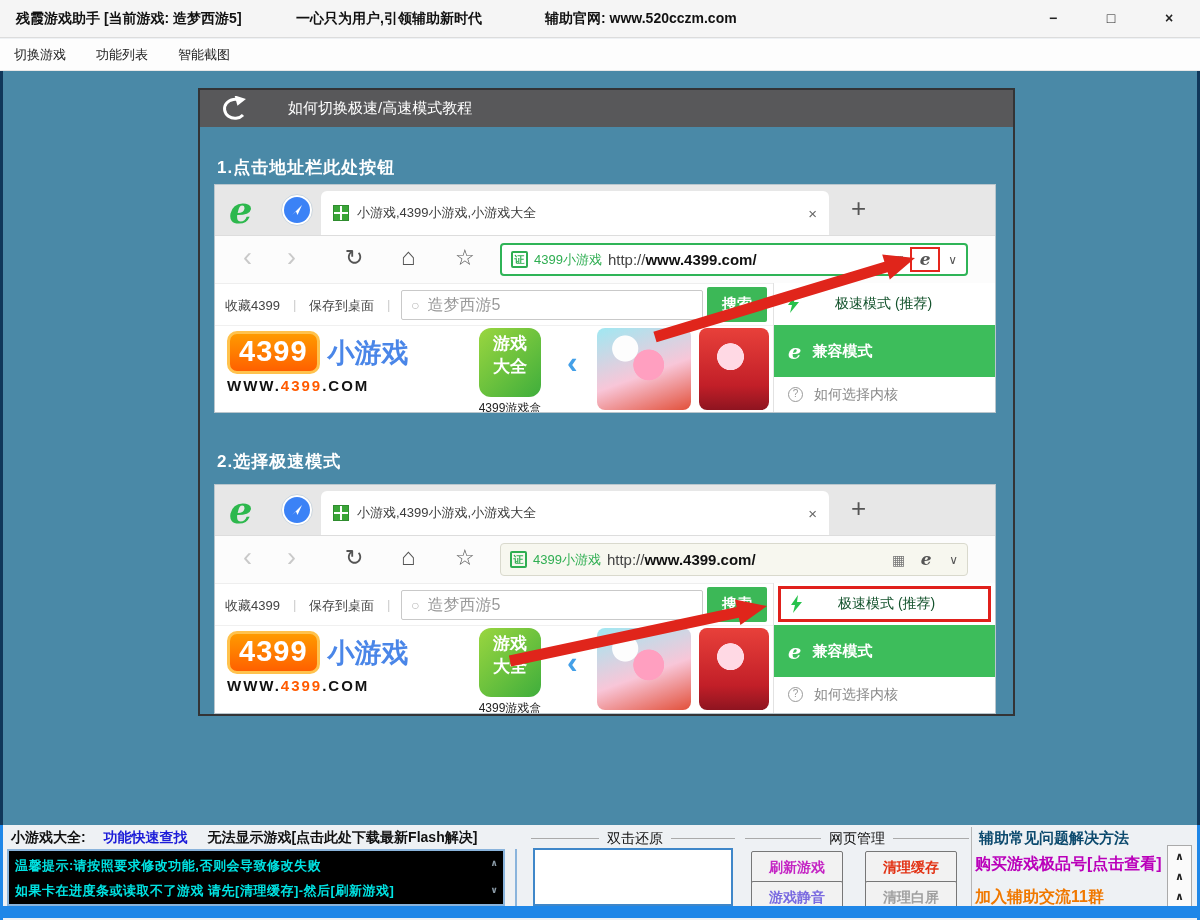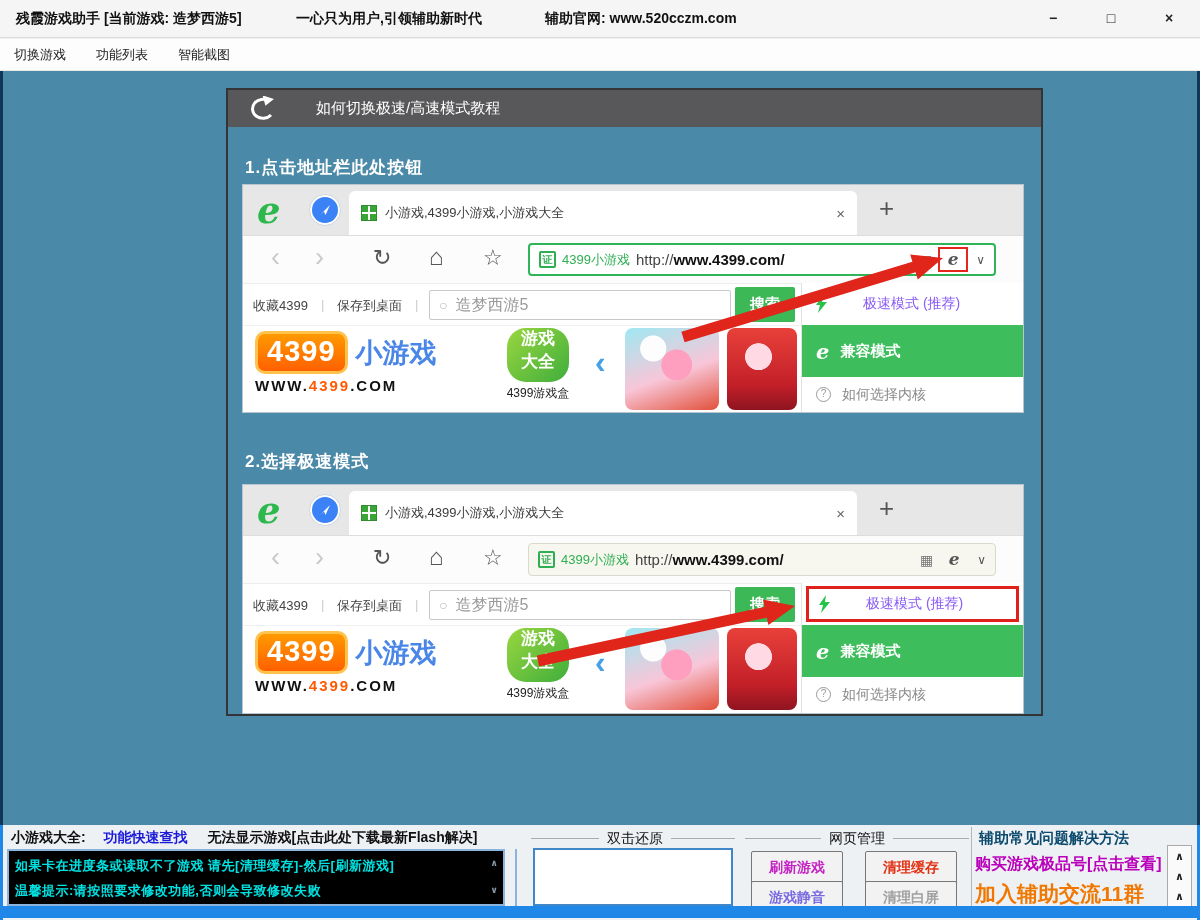--- a/index.html
+++ b/index.html
@@ -14,21 +14,21 @@
   .t-site  { left:545px; }
   .winbtn  { position:absolute; top:0; width:46px; height:38px; display:flex; align-items:center; justify-content:center; font-size:16px; color:#222; cursor:default; }
   .wb-min { left:1030px; } .wb-max { left:1088px; font-size:14px; } .wb-close { left:1146px; font-size:17px; }
 
   
   .menubar { position:absolute; left:0; top:39px; width:1200px; height:32px; background:#fdfdfd; border-bottom:1px solid #e8e8e8; display:flex; align-items:center; gap:30px; padding-left:14px; font-size:13px; color:#222; }
 
   
   .main { position:absolute; left:0; top:71px; width:1200px; height:754px; background:#4a89a7; border-left:3px solid #10375a; border-right:3px solid #10375a; }
 
-  .panel { position:absolute; left:195px; top:17px; width:817px; height:628px; border:2px solid #333436;margin-left:28px; }
+  .panel { position:absolute; left:195px; top:17px; width:817px; height:628px; border:2px solid #333436; }
   .panel-header { height:37px; background:#58585a; color:#fff; display:flex; align-items:center; padding-left:16px; gap:36px; font-size:15px; }
   .backbtn { width:36px; height:26px; display:flex; align-items:center; }
 
   .step-label { position:absolute; color:#fff; font-weight:bold; font-size:17px; letter-spacing:1px; }
   .step1 { left:17px; top:66px; }
   .step2 { left:17px; top:360px; }
 
   
   .shot { position:absolute; left:15px; width:780px; background:#fff; box-shadow:0 0 0 1px #b9c6cd; }
   .shot1 { top:95px;  height:227px; }
@@ -77,35 +77,35 @@
 
   .contentrow { position:relative; background:#fff; border-top:1px solid #f0f0f0; overflow:hidden; }
   .shot1 .contentrow { height:87px; } .shot2 .contentrow { height:88px; }
   .logo4399 { position:absolute; left:12px; top:5px; }
   .logotop { display:flex; align-items:center; }
   .logobadge { background:linear-gradient(#ff9a00,#ff6000); border:3px solid #ffc24d; border-radius:10px; color:#fff; font-weight:bold; font-size:29px; line-height:1; padding:3px 9px 5px; letter-spacing:1px; }
   .logoname { color:#4a86e8; font-weight:bold; font-size:27px; margin-left:8px; }
   .logosite { font-weight:bold; font-size:15px; letter-spacing:2px; margin-top:3px; color:#111; }
   .logosite .snum { color:#ff5a00; }
   .gb-wrap { position:absolute; left:250px; top:2px; width:90px; text-align:center; }
-  .gamebox { width:62px; height:54px; margin:0 auto; border-radius:19px; background:linear-gradient(135deg,#9ad63f,#3fae3c); color:#fff; font-weight:bold; font-size:17px; line-height:1.35; }
+  .gamebox { width:62px; height:69px; margin:0 auto; border-radius:12px; background:linear-gradient(135deg,#9ad63f,#3fae3c); color:#fff; font-weight:bold; font-size:17px; line-height:1.35; padding-top:5px; }
   .gbcaption { font-size:12px; color:#222; margin-top:3px; white-space:nowrap; }
   .previcon { position:absolute; left:352px; top:18px; color:#44a0e8; font-size:32px; font-weight:bold; }
   .thumb { position:absolute; top:2px; height:82px; border-radius:8px; }
   .thumb1 { left:382px; width:94px; background:
       radial-gradient(circle at 30% 25%, #fdfdfd 0 14%, transparent 15%),
       radial-gradient(circle at 55% 45%, #ff9fc0 0 22%, transparent 23%),
       linear-gradient(160deg,#9fe8f2 0%,#f8c6d8 55%,#e2503a 100%); }
   .thumb2 { left:484px; width:70px; background:
       radial-gradient(circle at 45% 35%, #ffd9e4 0 20%, transparent 21%),
       linear-gradient(180deg,#e8403a 0%,#c21f28 70%,#8e1420 100%); }
 
   .dropdown { position:absolute; right:0; top:98px; width:222px; bottom:0; background:#fff; border-left:1px solid #e2e2e2; z-index:5; }
   .dd-item { display:flex; align-items:center; gap:11px; padding-left:14px; }
-  .dd-1 { height:42px; font-size:14px; color:#8b5cf6; background:#fff;gap:36px; }
+  .dd-1 { height:42px; font-size:14px; color:#14532d; background:#fff;gap:36px; }
   .shot2 .dd-1 { height:36px; margin:3px 4px; border:3px solid #e0201b; padding-left:10px; }
   .dd-2 { height:52px; background:#3dbd5b; color:#fff; font-weight:bold; font-size:15px; }
   .dd-2 .engine-e { color:#fff; font-size:21px; }
   .dd-3 { height:35px; color:#8a8a8a; font-size:14px; }
   .qmark { width:15px; height:15px; flex:0 0 15px; border:1.5px solid #9a9a9a; border-radius:50%; font-size:10px; line-height:12px; text-align:center; color:#9a9a9a; }
 
   .arrowsvg { position:absolute; left:0; top:0; z-index:9; pointer-events:none; }
 
   
   .footer { position:absolute; left:0; top:825px; width:1200px; height:95px; background:#eef1f4; border-left:3px solid #1f87e8; border-right:3px solid #1f87e8; }
@@ -127,21 +127,21 @@
 
   .wmbtn { position:absolute; width:92px; height:33px; background:#f2f2f2; border:1px solid #777; border-radius:2px; font-size:14px; font-weight:bold; display:flex; align-items:center; justify-content:center; cursor:default; }
   .b-refresh { left:748px; top:26px; color:#c424c4; }
   .b-cache   { left:862px; top:26px; color:#e23214; }
   .b-mute    { left:748px; top:56px; color:#7a6ae0; }
   .b-clear   { left:862px; top:56px; color:#a0a0a0; }
 
   .vdiv2 { position:absolute; left:968px; top:2px; width:1px; height:80px; background:#b5b5b5; }
   .faq-title { position:absolute; left:976px; top:4px; font-size:15px; font-weight:bold; color:#0c4a6e; white-space:nowrap; }
   .faq-buy   { position:absolute; left:972px; top:29px; font-size:16px; font-weight:bold; color:#ba00ba; white-space:nowrap; }
-  .faq-join  { position:absolute; left:972px; top:55px; font-size:21px; font-weight:bold; color:#f07800; white-space:nowrap; }
+  .faq-join  { position:absolute; left:972px; top:62px; font-size:16px; font-weight:bold; color:#f07800; white-space:nowrap; }
   .chevcol { position:absolute; left:1164px; top:20px; width:25px; height:62px; background:#fafafa; border:1px solid #aaa; display:flex; flex-direction:column; align-items:center; justify-content:space-around; font-size:11px; font-weight:bold; color:#222; }
   .bstrip { position:absolute; left:0; top:81px; width:1194px; height:12px; background:#1f87e8; }
 </style>
 </head>
 <body>
 
 <div class="titlebar">
   <span class="t-title">残霞游戏助手 [当前游戏: 造梦西游5]</span>
   <span class="t-tag">一心只为用户,引领辅助新时代</span>
   <span class="t-site">辅助官网: www.520cczm.com</span>
@@ -352,22 +352,22 @@
 </div>
 
 <div class="footer">
   <div class="tipline">
     <span class="lbl">小游戏大全:</span>
     <span class="qf">功能快速查找</span>
     <span class="fl">无法显示游戏[点击此处下载最新Flash解决]</span>
   </div>
 
   <div class="console">
+    <div>温馨提示:请按照要求修改功能,否则会导致修改失败</div>
     <div>如果卡在进度条或读取不了游戏 请先[清理缓存]-然后[刷新游戏]</div>
-    <div>温馨提示:请按照要求修改功能,否则会导致修改失败</div>
     <div class="conscroll">
       <span>∧</span>
       <span>∨</span>
     </div>
   </div>
   <div class="vdiv1"></div>
 
   <div class="groupline gl-restore"></div>
   <span class="grouplabel lab-restore">双击还原</span>
   <div class="restorebox"></div>

